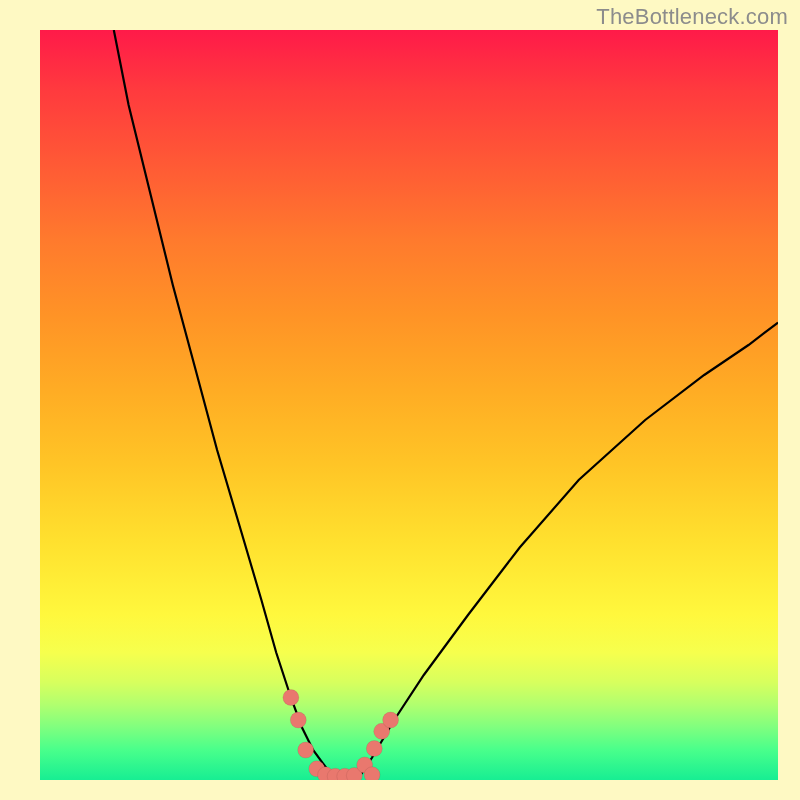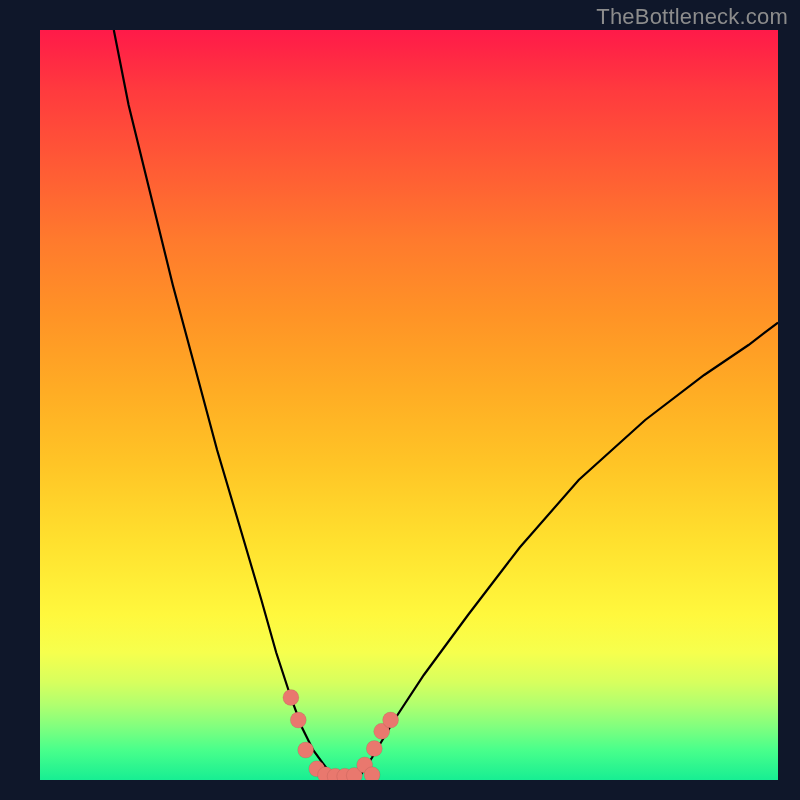--- a/index.html
+++ b/index.html
@@ -10,21 +10,21 @@
     overflow: hidden;
     background: #000;
     font-family: Arial, Helvetica, sans-serif;
   }
   .frame {
     position: absolute;
     left: 0;
     top: 0;
     width: 800px;
     height: 800px;
-    background: #0f172a;
+    background: #fef9c3;
   }
   .plot {
     position: absolute;
     left: 40px;
     top: 30px;
     width: 738px;
     height: 750px;
     
     background: linear-gradient(to bottom,
       #ff1a49 0%,

